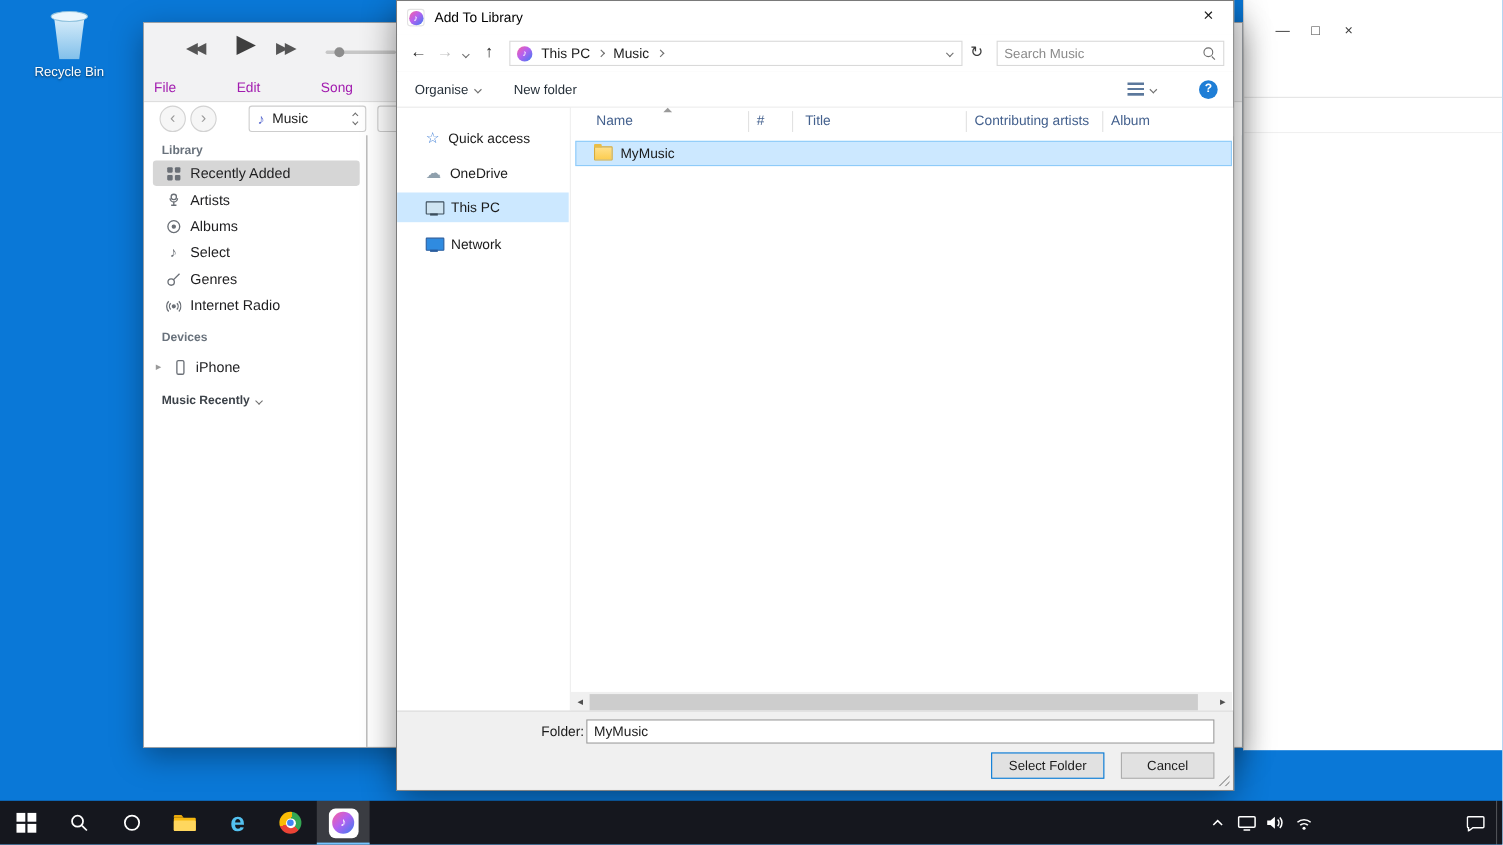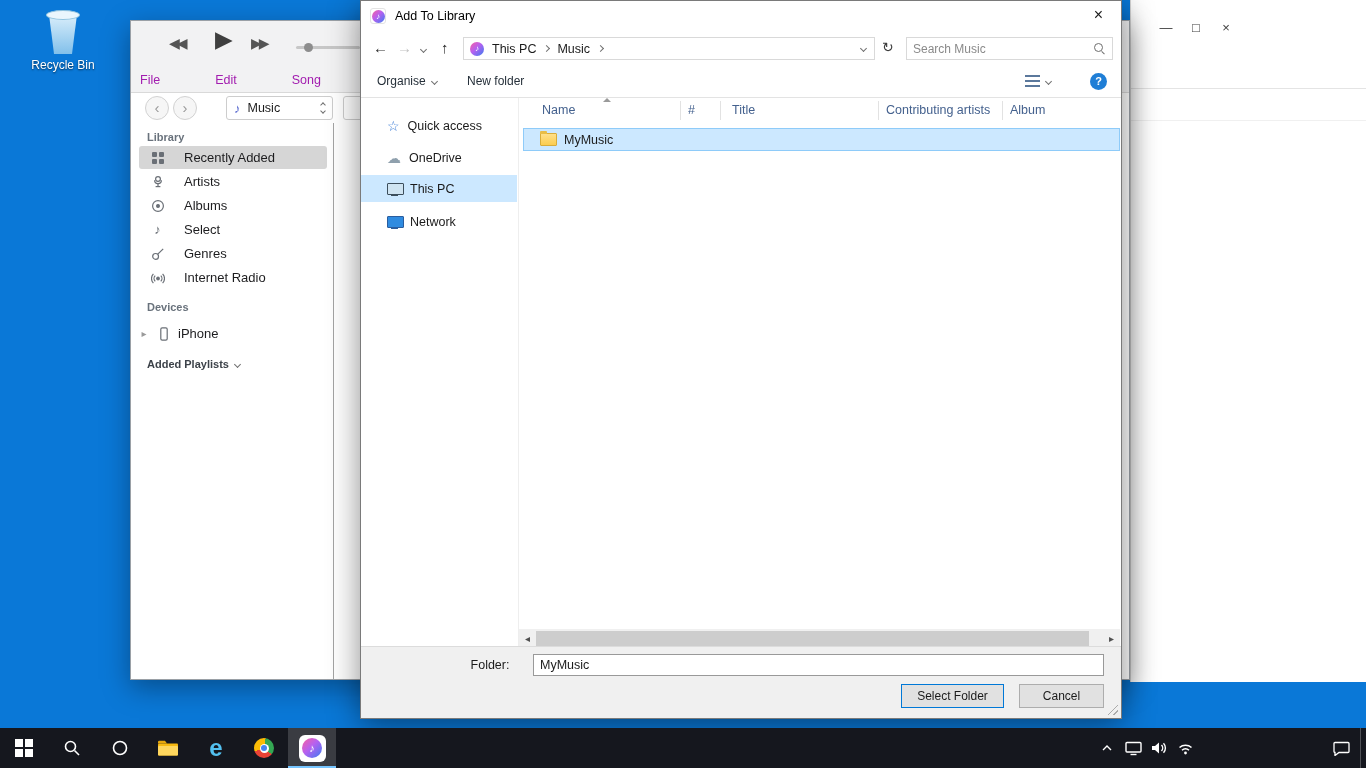--- a/index.html
+++ b/index.html
@@ -53,21 +53,21 @@
           border-bottom:1.4px solid #707070; }
   .chev-d { transform:rotate(45deg); } .chev-u { transform:rotate(225deg); }
   .chev-r { transform:rotate(-45deg); }
   .updown .chev { width:4px; height:4px; }
   .partial-box { position:absolute; left:212px; top:3px; width:26px; height:24px;
                  border:1px solid #cdcdcd; border-radius:3px; background:#fff; }
   .it-sidebar { position:absolute; left:0; top:102px; width:203px; bottom:0; background:#fff;
                 border-right:1px solid #a3a3a3; }
   .sb-header { position:absolute; left:16px; font-size:11px; font-weight:bold; color:#69727c; }
   .sb-row { position:absolute; left:8px; width:188px; height:23px; display:flex; align-items:center;
-            gap:19px; padding-left:11px; border-radius:3px; font-size:13px; color:#1d1d1f; cursor:default; }
+            gap:8px; padding-left:11px; border-radius:3px; font-size:13px; color:#1d1d1f; cursor:default; }
   .sb-row.sel { background:#d6d6d6; }
   .sb-ico { width:15px; height:15px; display:inline-flex; align-items:center; justify-content:center;
             color:#6a6f76; font-size:13px; }
   .sbi { stroke:#6a6f76; fill:none; stroke-width:1.2; }
   .sbi-fill { fill:#6a6f76; stroke:none; }
   .dev-row { position:absolute; left:8px; width:188px; height:23px; display:flex; align-items:center;
              gap:7px; font-size:13px; color:#1d1d1f; }
   .dev-exp { color:#9a9a9a; font-size:10px; width:10px; text-align:center; }
   .pl-header { position:absolute; left:16px; display:flex; align-items:center; gap:6px;
                font-size:11px; font-weight:bold; color:#3c4249; }
@@ -156,21 +156,21 @@
                 border-radius:1px; flex:none; }
   .folder-ico::before { content:""; position:absolute; left:-1px; top:-3px; width:7px; height:3px;
                         background:#e9bd46; border-radius:1px 1px 0 0; }
   .h-scroll { position:absolute; left:158px; right:1px; top:628px; height:19px; background:#f0f0f0; }
   .h-arrow { position:absolute; top:0; width:17px; height:19px; text-align:center; line-height:19px;
              font-size:10px; color:#505050; cursor:default; }
   .ha-l { left:0; } .ha-r { right:0; }
   .h-thumb { position:absolute; left:17px; top:2px; width:553px; height:15px; background:#cdcdcd; }
   .dlg-footer { position:absolute; left:0; right:0; bottom:0; height:72px; background:#f0f0f0;
                 border-top:1px solid #dcdcdc; }
-  .folder-label { position:absolute; left:104px; top:11px; width:50px; text-align:center; font-size:12.5px; }
+  .folder-label { position:absolute; left:120px; top:11px; width:50px; text-align:right; font-size:12.5px; }
   .folder-input { position:absolute; left:172px; top:7px; width:571px; height:22px;
                   border:1px solid #999; background:#fff; font-size:12.5px; padding:0 6px;
                   font-family:inherit; color:#1b1b1b; outline:none; }
   .dlg-btn { position:absolute; top:37px; height:24px; background:#e1e1e1; font-size:12px;
              text-align:center; line-height:22px; cursor:default; color:#1b1b1b; }
   .btn-select { left:540px; width:103px; border:1px solid #0078d7; }
   .btn-cancel { left:658px; width:85px; border:1px solid #adadad; }
   .grip { position:absolute; right:3px; bottom:3px; width:11px; height:11px;
           clip-path:polygon(100% 0,100% 100%,0 100%);
           background:repeating-linear-gradient(135deg,#ababab 0 1px,transparent 1px 4px); }
@@ -321,21 +321,21 @@
       <div class="dev-row" style="top:199px">
         <span class="dev-exp">▸</span>
         <span class="sb-ico">
           <svg width="14" height="14" viewBox="0 0 14 14" class="sbi">
               <rect x="3.8" y="0.8" width="6.4" height="12.4" rx="1.4"></rect>
             </svg>
         </span>
         <span>iPhone</span>
       </div>
       <div class="pl-header" style="top:235px">
-        <span>Added Playlists</span>
+        <span>Music Recently</span>
         <i class="chev chev-d"></i>
       </div>
     </div>
   </div>
 
   <div class="dialog">
     <div class="dlg-titlebar">
       <span class="itunes-mini dlg-icon">
           <i>♪</i>
         </span>

